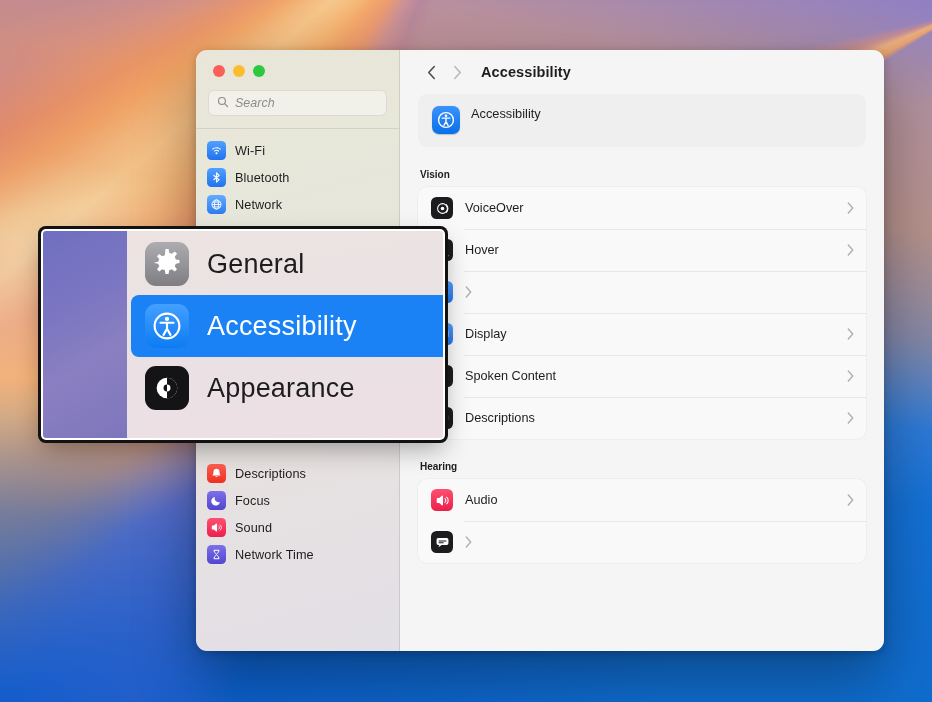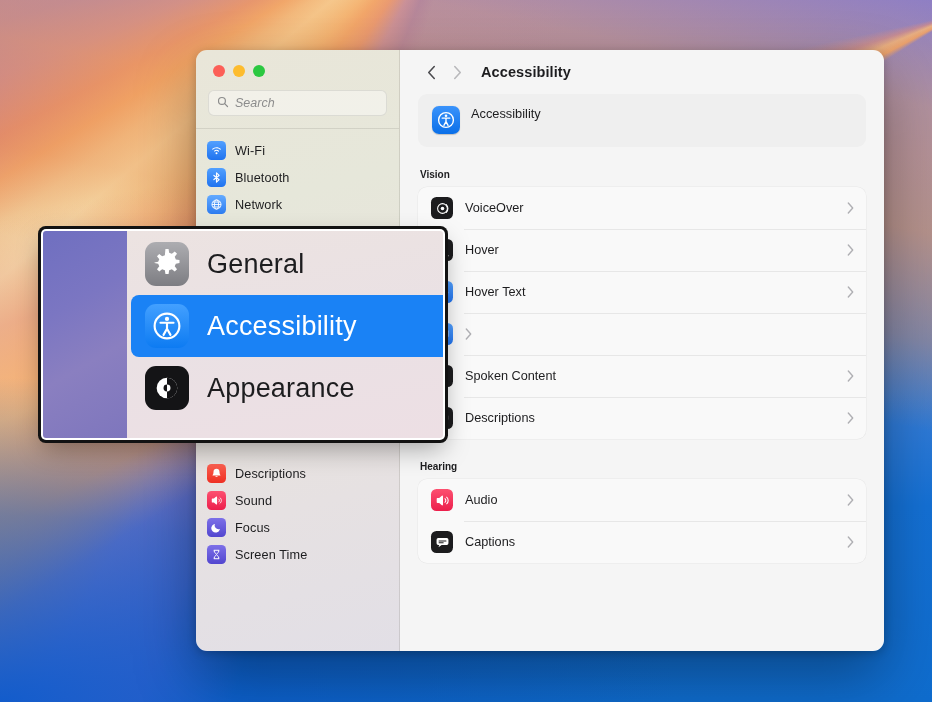--- a/index.html
+++ b/index.html
@@ -325,46 +325,46 @@
         <div class="sb-item">
           <span class="sb-ico" style="background:linear-gradient(180deg,#fd6152,#ee2f22)">
             <svg viewBox="0 0 16 16" fill="#fff">
                 <path d="M8 2.2c-2.2 0-3.7 1.6-3.7 3.8 0 2.5-.8 3.3-1.2 3.8-.2.2 0 .6.3.6h9.2c.33 0 .5-.4.3-.6-.4-.5-1.2-1.3-1.2-3.8 0-2.2-1.5-3.8-3.7-3.8z"></path>
                 <path d="M6.5 11.4a1.6 1.6 0 003 0z"></path>
               </svg>
           </span>
           <span class="sb-label">Descriptions</span>
         </div>
         <div class="sb-item">
+          <span class="sb-ico" style="background:linear-gradient(180deg,#7d70e8,#5246cf)">
+            <svg viewBox="0 0 16 16" fill="#fff">
+                <path d="M11.6 9.9A4.6 4.6 0 015.9 4.2a.45.45 0 00-.62-.52A5.4 5.4 0 1012.1 10.5a.45.45 0 00-.5-.6z"></path>
+              </svg>
+          </span>
+          <span class="sb-label">Focus</span>
+        </div>
+        <div class="sb-item">
           <span class="sb-ico" style="background:linear-gradient(180deg,#fd5070,#ec1f4c)">
             <svg viewBox="0 0 16 16" fill="#fff">
                 <path d="M7.6 3.1L4.8 5.4H2.9a.7.7 0 00-.7.7v3.8c0 .4.3.7.7.7h1.9l2.8 2.3c.45.37 1.1.05 1.1-.54V3.64c0-.59-.65-.91-1.1-.54z"></path>
                 <g stroke="#fff" stroke-width="1.05" fill="none" stroke-linecap="round">
                   <path d="M10.6 6.1c.6.5.95 1.15.95 1.9s-.35 1.4-.95 1.9"></path>
                   <path d="M12.3 4.5c1.05.85 1.65 2.05 1.65 3.5s-.6 2.65-1.65 3.5"></path>
                 </g>
               </svg>
           </span>
           <span class="sb-label">Sound</span>
         </div>
         <div class="sb-item">
           <span class="sb-ico" style="background:linear-gradient(180deg,#7d70e8,#5246cf)">
-            <svg viewBox="0 0 16 16" fill="#fff">
-                <path d="M11.6 9.9A4.6 4.6 0 015.9 4.2a.45.45 0 00-.62-.52A5.4 5.4 0 1012.1 10.5a.45.45 0 00-.5-.6z"></path>
-              </svg>
-          </span>
-          <span class="sb-label">Focus</span>
-        </div>
-        <div class="sb-item">
-          <span class="sb-ico" style="background:linear-gradient(180deg,#7d70e8,#5246cf)">
             <svg viewBox="0 0 16 16" fill="none" stroke="#fff" stroke-width="1.2" stroke-linejoin="round">
                 <path d="M4.6 2.8h6.8M4.6 13.2h6.8M5.3 2.8v2.2L8 7.6l2.7-2.6V2.8M5.3 13.2V11L8 8.4l2.7 2.6v2.2"></path>
               </svg>
           </span>
-          <span class="sb-label">Screen Time</span>
+          <span class="sb-label">Network Time</span>
         </div>
       </div>
     </div>
   </div>
 
   <div id="main">
     <div id="toolbar">
       <div class="nav-arrow">
         <svg viewBox="0 0 12 18" fill="none" stroke="#4a4a4e" stroke-width="1.7" stroke-linecap="round" stroke-linejoin="round">
             <path d="M9 2.5L3 9l6 6.5"></path>
@@ -427,35 +427,35 @@
             </span>
         </div>
 
         <div class="row">
           <span class="row-ico" style="background:linear-gradient(180deg,#52a0ff,#2073ef)">
             <svg viewBox="0 0 16 16" fill="none" stroke="#fff" stroke-width="1.2">
                 <path d="M6.4 3.2h1.6a4.8 4.8 0 010 9.6H6.4" stroke-linecap="round"></path>
                 <line x1="6.4" y1="3.2" x2="6.4" y2="12.8" stroke-linecap="round"></line>
               </svg>
           </span>
-          <span class="row-label">Hover Text</span>
           <span class="chev">
               <svg viewBox="0 0 7 12" fill="none" stroke="#b0b0b4" stroke-width="1.4" stroke-linecap="round" stroke-linejoin="round">
                 <path d="M1.3 1L5.7 6l-4.4 5"></path>
               </svg>
             </span>
         </div>
 
         <div class="row">
           <span class="row-ico" style="background:linear-gradient(180deg,#52a0ff,#2073ef)">
             <svg viewBox="0 0 16 16" fill="none" stroke="#fff" stroke-width="1.2">
                 <rect x="3.1" y="3.4" width="9.8" height="7.4" rx="1.2"></rect>
                 <line x1="6.3" y1="13" x2="9.7" y2="13" stroke-linecap="round"></line>
               </svg>
           </span>
+          <span class="row-label">Display</span>
           <span class="chev">
               <svg viewBox="0 0 7 12" fill="none" stroke="#b0b0b4" stroke-width="1.4" stroke-linecap="round" stroke-linejoin="round">
                 <path d="M1.3 1L5.7 6l-4.4 5"></path>
               </svg>
             </span>
         </div>
 
         <div class="row">
           <span class="row-ico" style="background:#1c1c1e">
             <svg viewBox="0 0 16 16" fill="none" stroke="#fff" stroke-width="1.2">
@@ -514,21 +514,20 @@
         <div class="row">
           <span class="row-ico" style="background:#1c1c1e">
             <svg viewBox="0 0 16 16" fill="#fff">
                 <path d="M4 3.7h8a1.6 1.6 0 011.6 1.6v3.4A1.6 1.6 0 0112 10.3H7.2l-3 2.2.75-2.2H4a1.6 1.6 0 01-1.6-1.6V5.3A1.6 1.6 0 014 3.7z"></path>
                 <g fill="#1c1c1e">
                   <rect x="4.3" y="6" width="7.4" height=".95" rx=".47"></rect>
                   <rect x="4.3" y="7.8" width="4.8" height=".95" rx=".47"></rect>
                 </g>
               </svg>
           </span>
-          <span class="row-label">Captions</span>
           <span class="chev">
               <svg viewBox="0 0 7 12" fill="none" stroke="#b0b0b4" stroke-width="1.4" stroke-linecap="round" stroke-linejoin="round">
                 <path d="M1.3 1L5.7 6l-4.4 5"></path>
               </svg>
             </span>
         </div>
       </div>
     </div>
   </div>
 </div>

